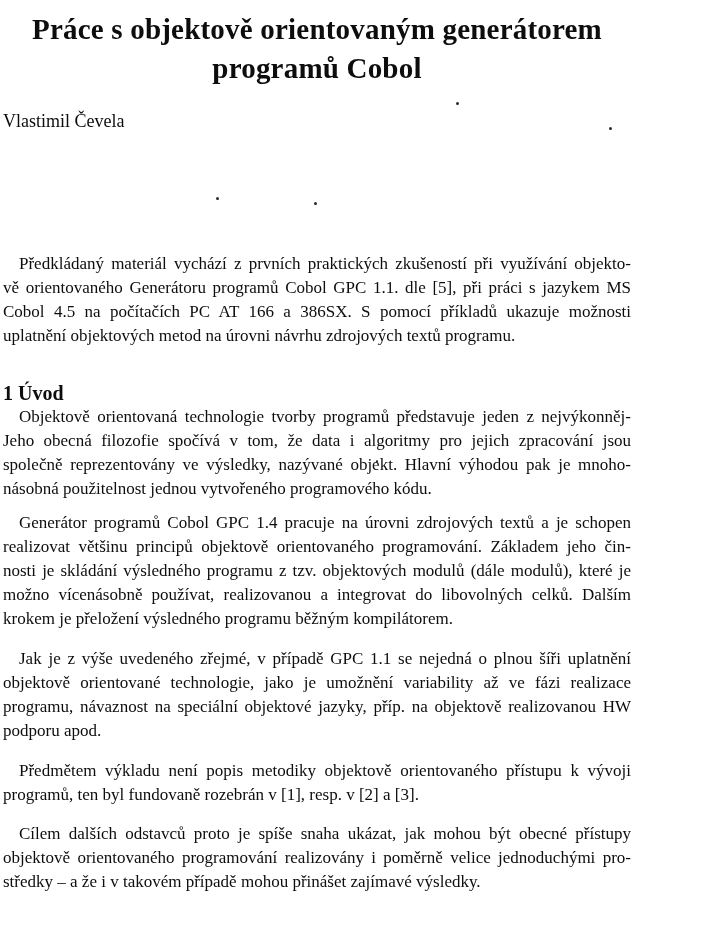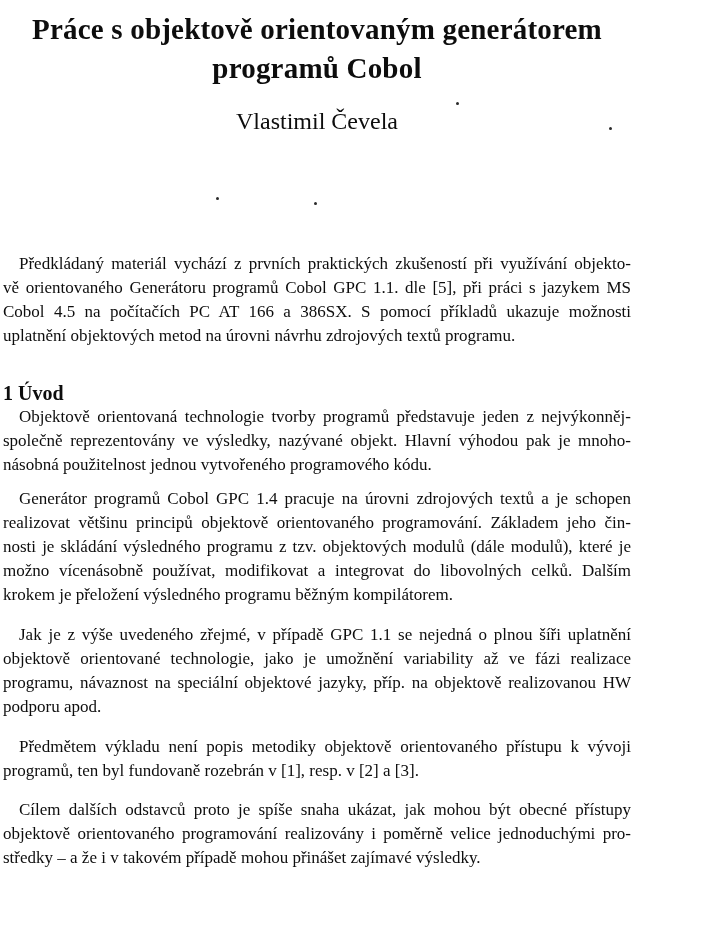--- a/index.html
+++ b/index.html
@@ -23,23 +23,23 @@
     margin: 10px 0 0 0;
     font-size: 29px;
     line-height: 39px;
     font-weight: bold;
     text-align: center;
     letter-spacing: 0.2px;
   }
   .title .tline { display: block; }
   .author {
     margin-top: 22px;
-    font-size: 24px;
+    font-size: 18px;
     line-height: 22px;
-    text-align: center;
+    text-align: left;
   }
   .para {
     font-size: 17px;
     line-height: 24px;
   }
   .pline {
     text-align: justify;
     text-align-last: justify;
     white-space: normal;
   }
@@ -83,28 +83,29 @@
         <div class="pline">Předkládaný materiál vychází z prvních praktických zkušeností při využívání objekto-</div>
         <div class="pline">vě orientovaného Generátoru programů Cobol GPC 1.1. dle [5], při práci s jazykem MS</div>
         <div class="pline">Cobol 4.5 na počítačích PC AT 166 a 386SX. S pomocí příkladů ukazuje možnosti</div>
         <div class="pline">uplatnění objektových metod na úrovni návrhu zdrojových textů programu.</div>
       </div>
 
     <h2 class="heading">1 Úvod</h2>
 
     <div class="para para-uvod-0">
         <div class="pline">Objektově orientovaná technologie tvorby programů představuje jeden z nejvýkonněj-</div>
+        <div class="pline">Jeho obecná filozofie spočívá v tom, že data i algoritmy pro jejich zpracování jsou</div>
         <div class="pline">společně reprezentovány ve výsledky, nazývané objekt. Hlavní výhodou pak je mnoho-</div>
         <div class="pline">násobná použitelnost jednou vytvořeného programového kódu.</div>
       </div>
     <div class="para para-uvod-1">
         <div class="pline">Generátor programů Cobol GPC 1.4 pracuje na úrovni zdrojových textů a je schopen</div>
         <div class="pline">realizovat většinu principů objektově orientovaného programování. Základem jeho čin-</div>
         <div class="pline">nosti je skládání výsledného programu z tzv. objektových modulů (dále modulů), které je</div>
-        <div class="pline">možno vícenásobně používat, modifikovat a integrovat do libovolných celků. Dalším</div>
+        <div class="pline">možno vícenásobně používat, realizovanou a integrovat do libovolných celků. Dalším</div>
         <div class="pline">krokem je přeložení výsledného programu běžným kompilátorem.</div>
       </div>
     <div class="para para-uvod-2">
         <div class="pline">Jak je z výše uvedeného zřejmé, v případě GPC 1.1 se nejedná o plnou šíři uplatnění</div>
         <div class="pline">objektově orientované technologie, jako je umožnění variability až ve fázi realizace</div>
         <div class="pline">programu, návaznost na speciální objektové jazyky, příp. na objektově realizovanou HW</div>
         <div class="pline">podporu apod.</div>
       </div>
     <div class="para para-uvod-3">
         <div class="pline">Předmětem výkladu není popis metodiky objektově orientovaného přístupu k vývoji</div>

